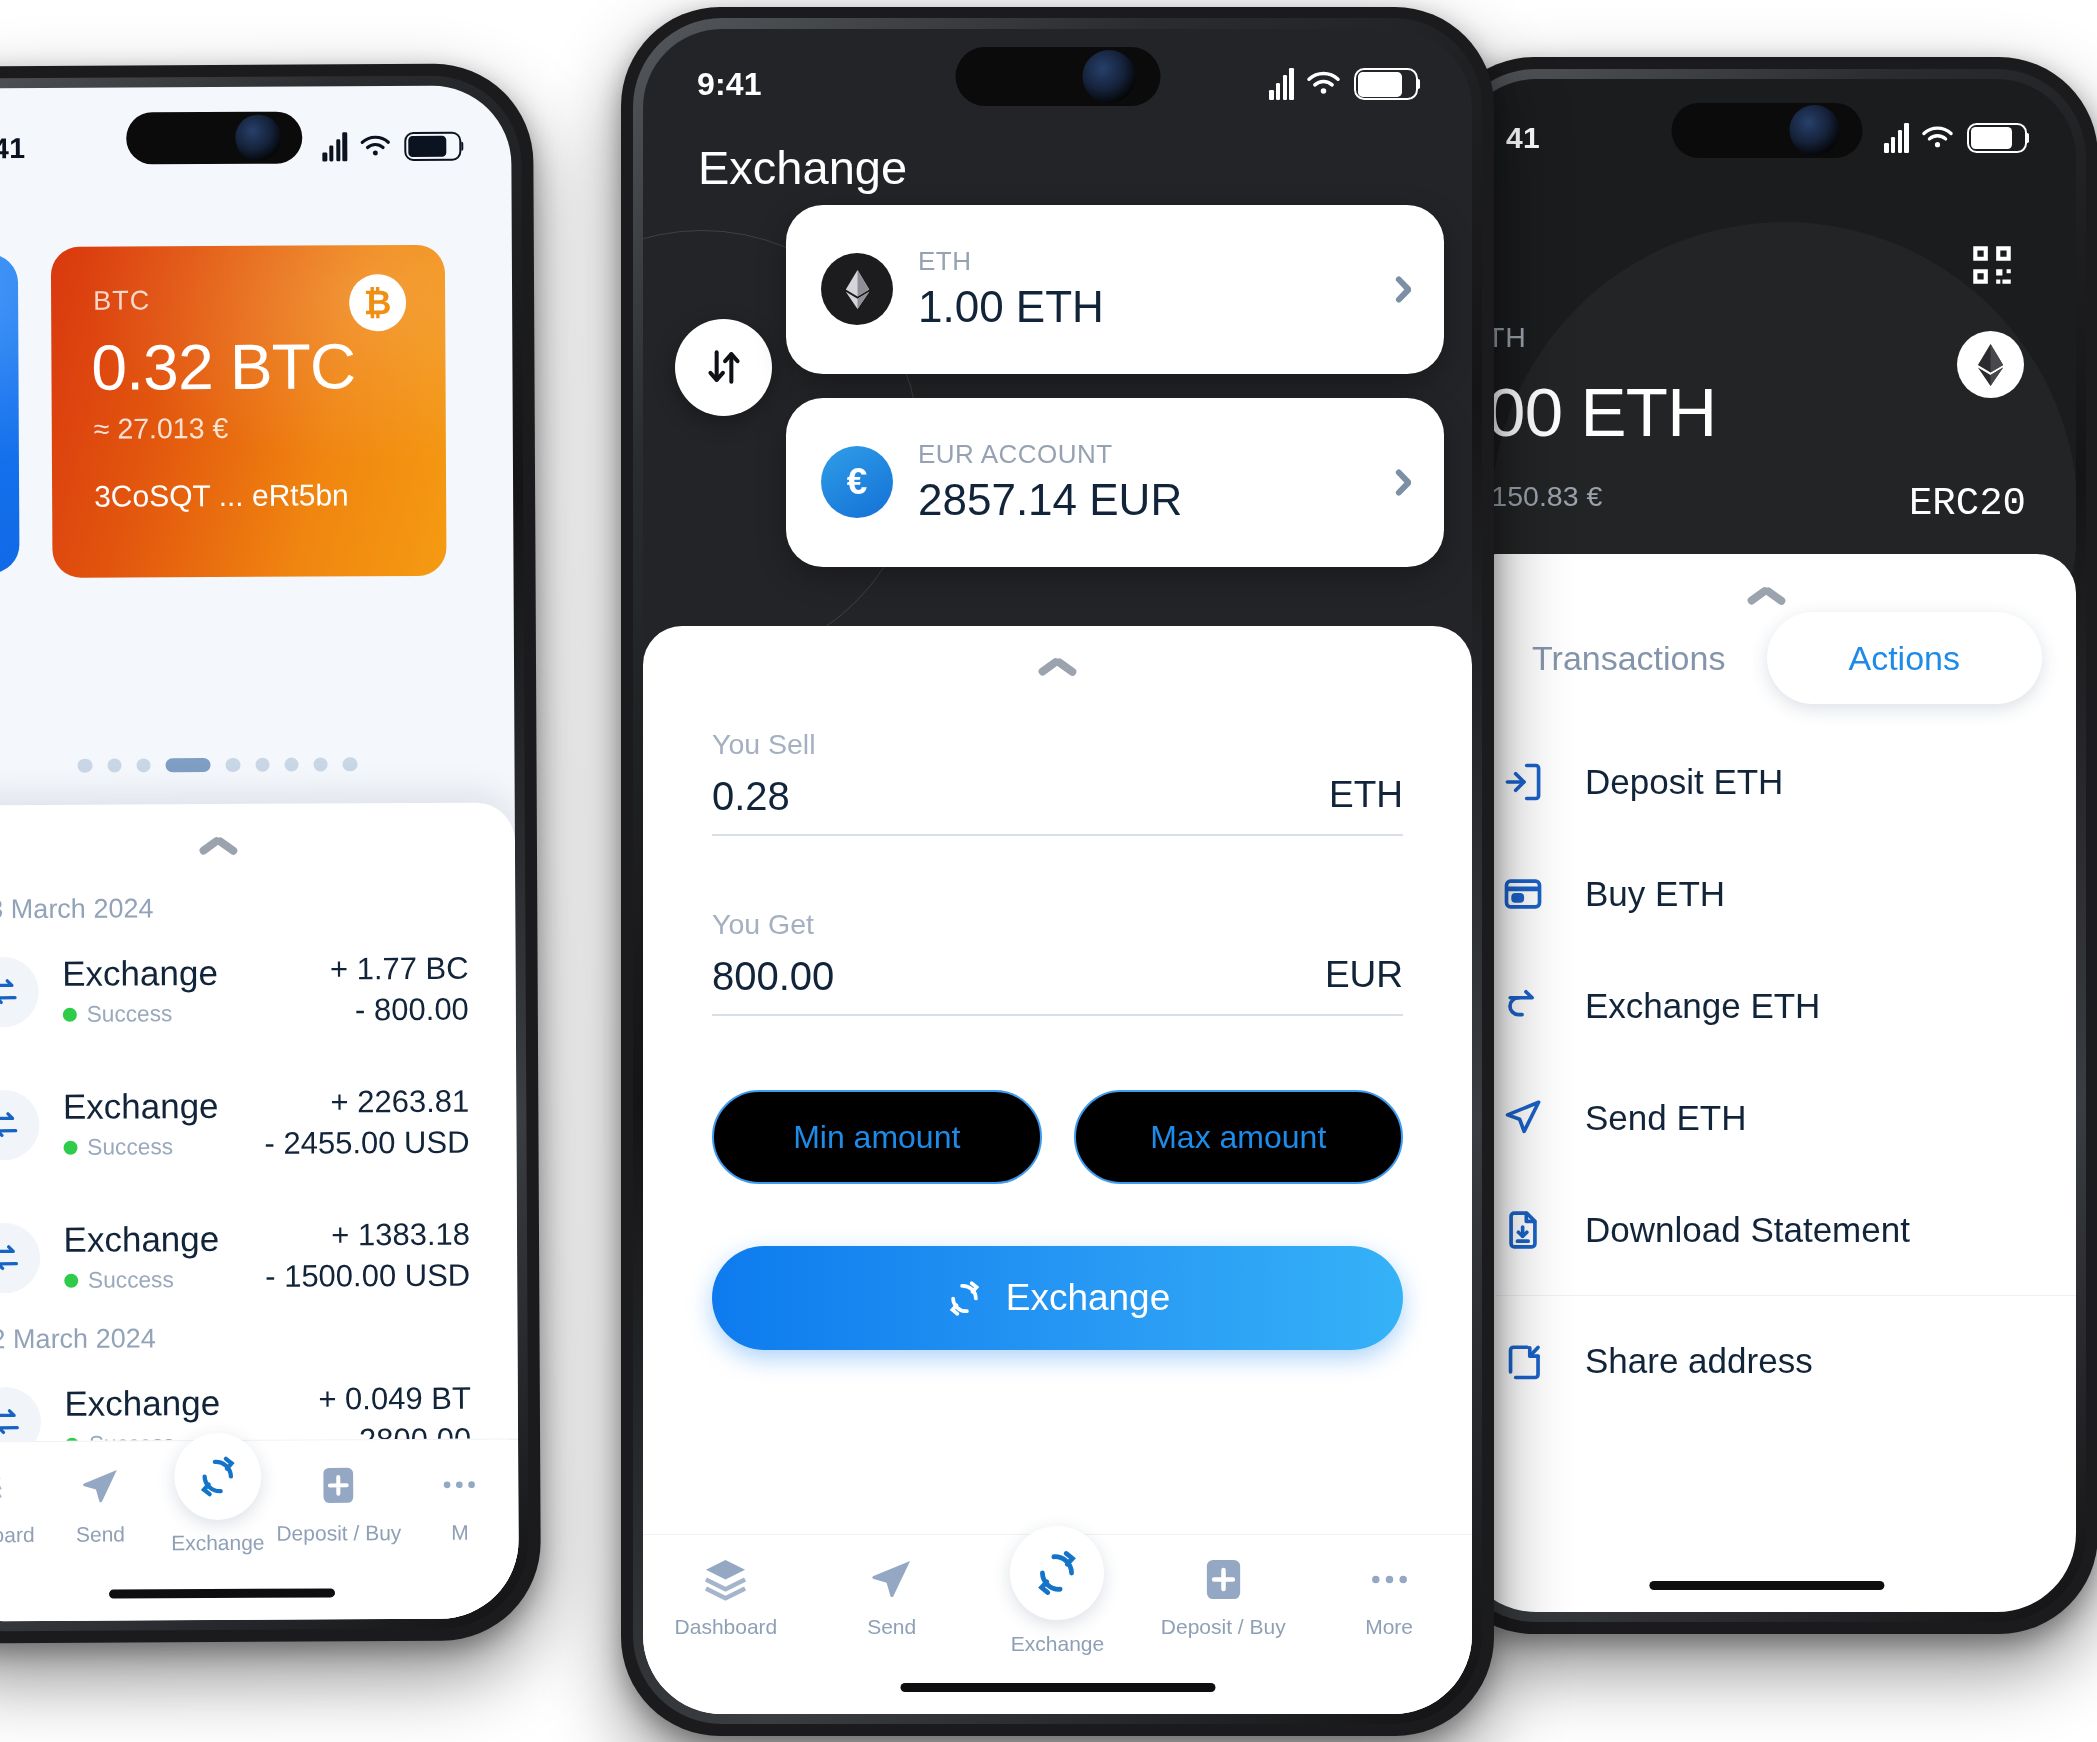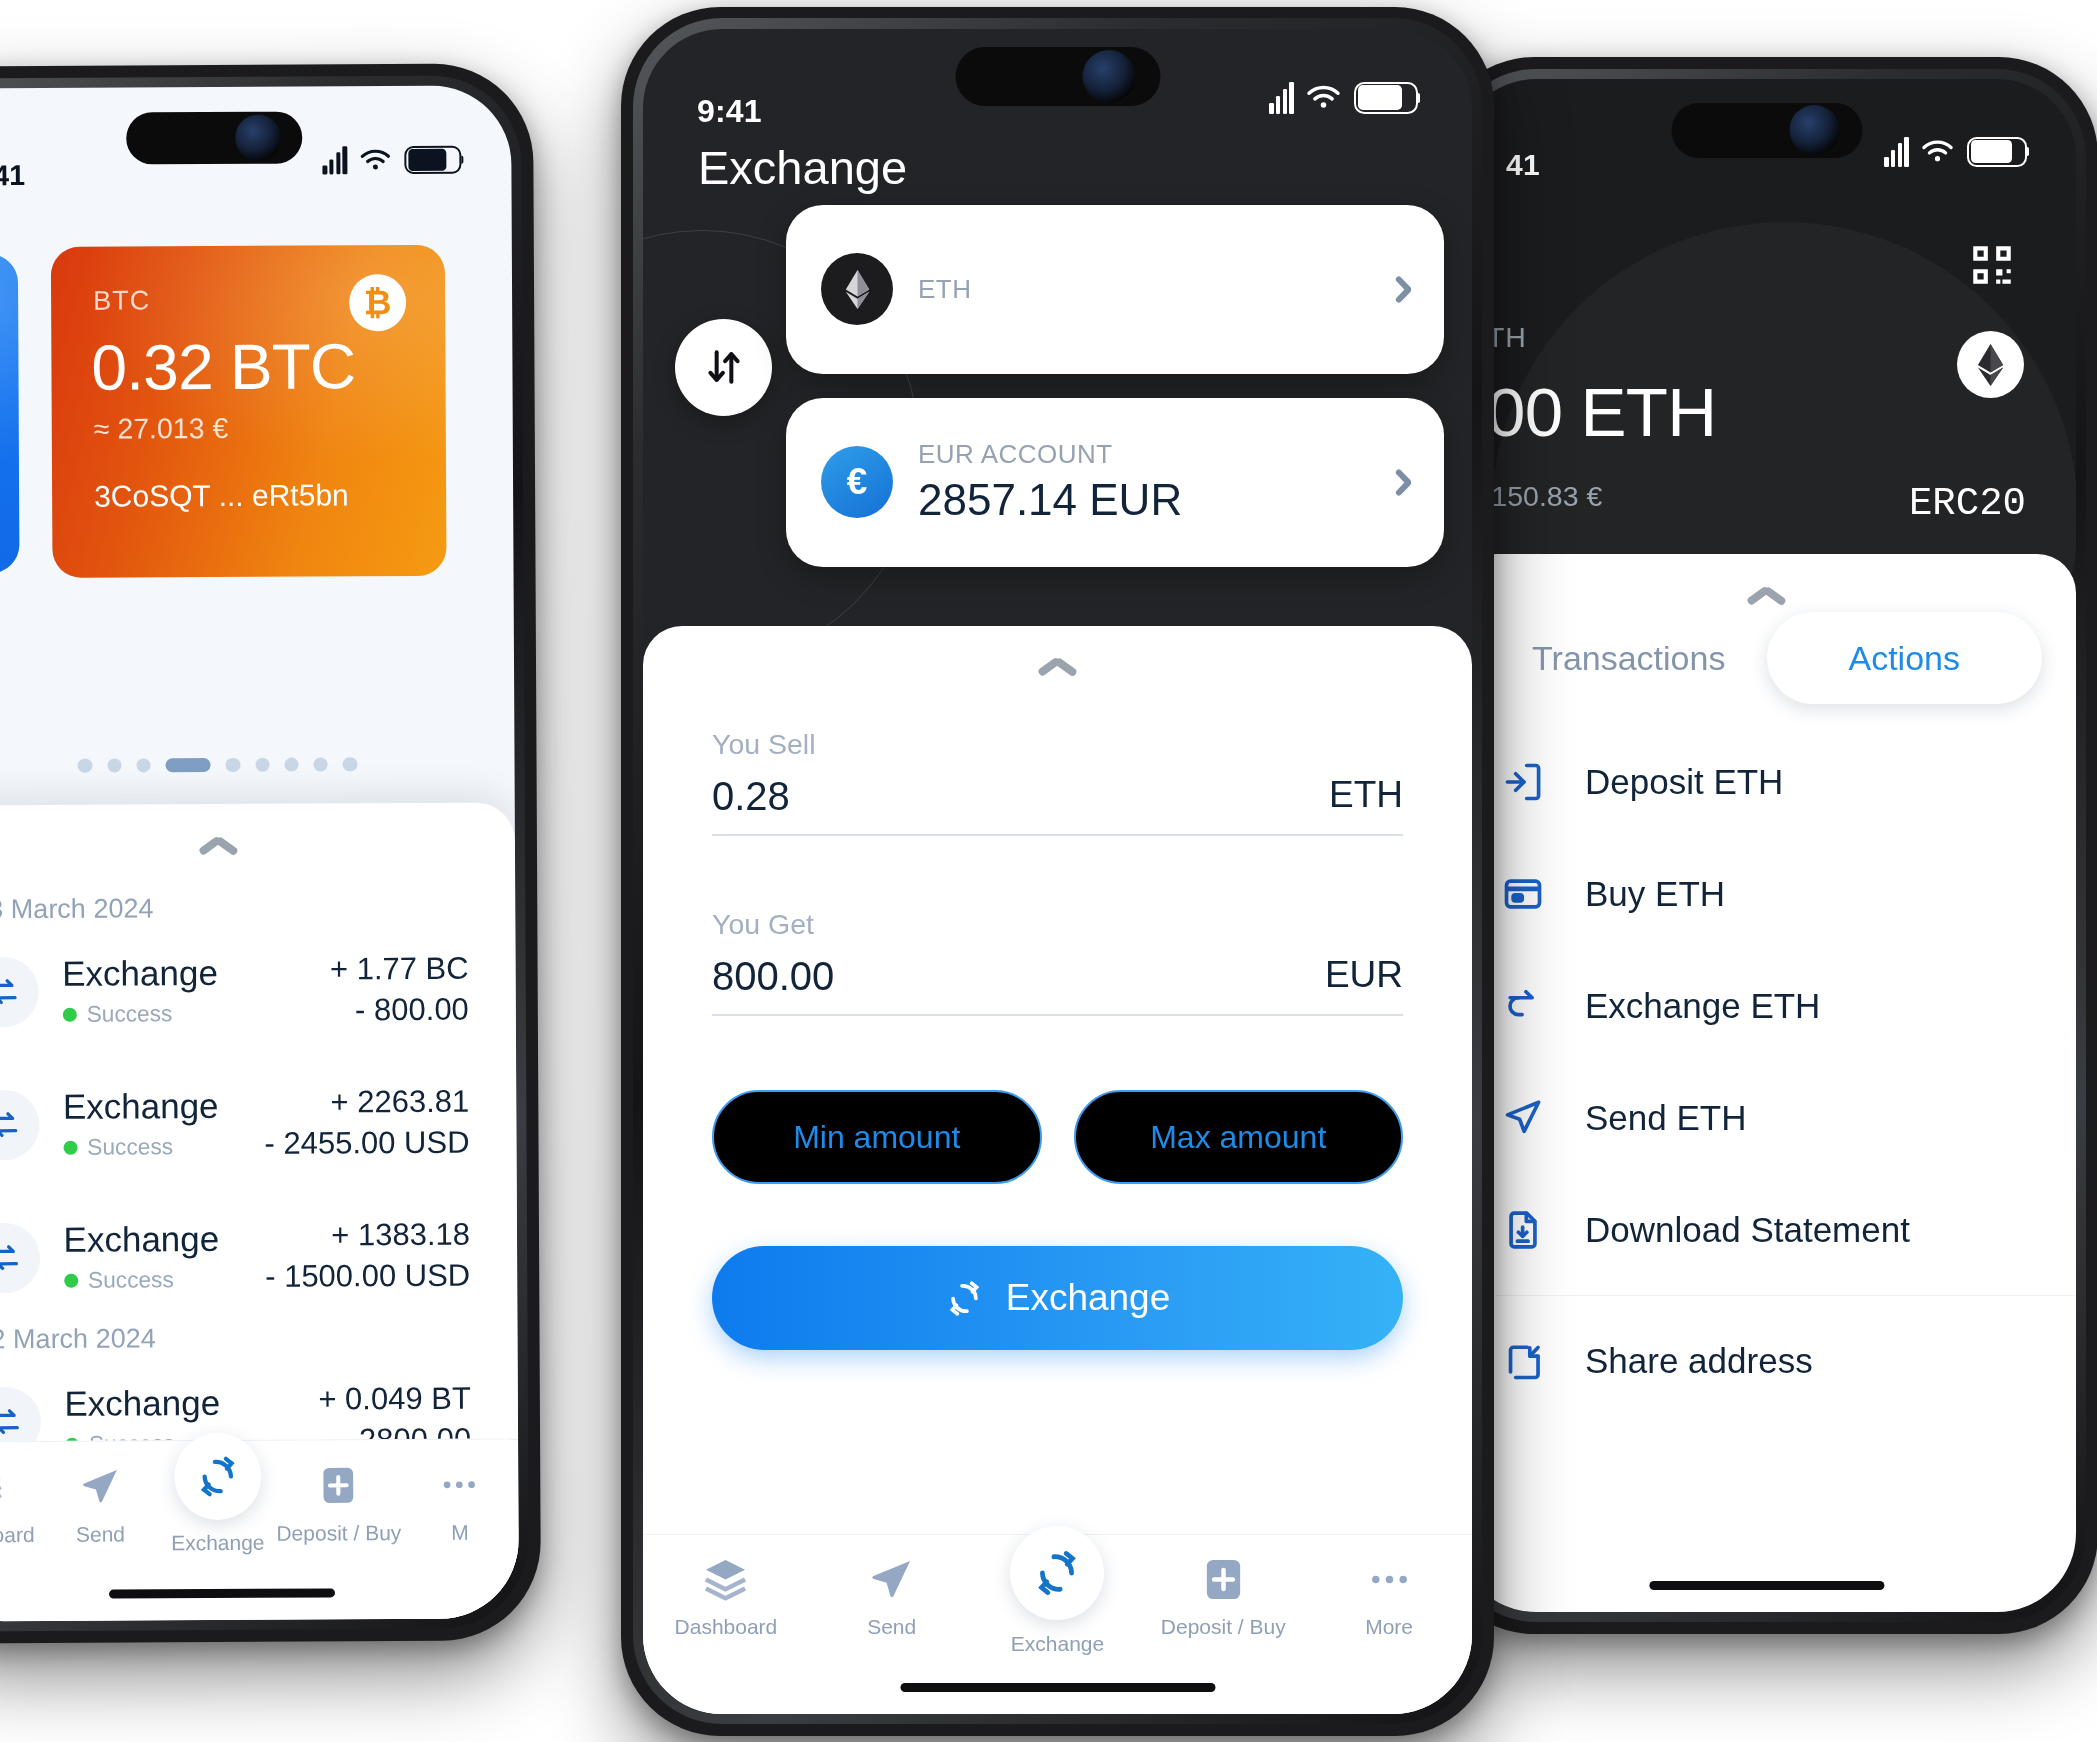--- a/index.html
+++ b/index.html
@@ -37,21 +37,21 @@
     width: 26%; aspect-ratio: 1/1; border-radius: 50%;
     background: radial-gradient(circle at 38% 35%, #27406b 0%, #15223a 45%, #050608 75%);
     margin-right: 12%;
   }
 
   
   .statusbar {
     position: absolute; left: 0; right: 0; display: flex;
     align-items: center; justify-content: space-between;
   }
-  .sb-time { font-weight: 600; letter-spacing: 0.2px; margin-top: 27px; }
+  .sb-time { font-weight: 600; letter-spacing: 0.2px; }
   .sb-icons { display: flex; align-items: center; gap: 11.7px; }
   .sig { display: flex; align-items: flex-end; gap: 2.5px; height: 1em; }
   .sig i { display: block; width: 4.2px; border-radius: 1.3px; background: currentColor; }
   .sig i:nth-child(1){ height: 32%; } .sig i:nth-child(2){ height: 55%; }
   .sig i:nth-child(3){ height: 78%; } .sig i:nth-child(4){ height: 100%; }
   .batt {
     width: 2.0em; height: 1.0em; border: 2.1px solid currentColor; border-radius: .32em;
     position: relative; display: flex; align-items: center; padding: 1.7px;
   }
   .batt::after { content:""; position:absolute; right:-4.2px; top:32%; width:2.5px; height:36%;
@@ -602,20 +602,21 @@
         <div class="ex-coin eth">
           <svg width="25" height="39" viewBox="0 0 32 50">
             <path d="M16 0 L31 25 L16 34 L1 25 Z" fill="#d6d6da"></path>
             <path d="M16 0 L16 34 L31 25 Z" fill="#8f8f97"></path>
             <path d="M16 37 L31 28 L16 50 L1 28 Z" fill="#d6d6da"></path>
             <path d="M16 37 L16 50 L31 28 Z" fill="#8f8f97"></path>
           </svg>
         </div>
         <div class="ex-texts">
           <div class="ex-label">ETH</div>
+          <div class="ex-value">1.00 ETH</div>
         </div>
         <div class="chev-right"></div>
       </div>
 
       <div class="ex-card" id="ex-card-to">
         <div class="ex-coin eur">€</div>
         <div class="ex-texts">
           <div class="ex-label">EUR ACCOUNT</div>
           <div class="ex-value">2857.14 EUR</div>
         </div>

